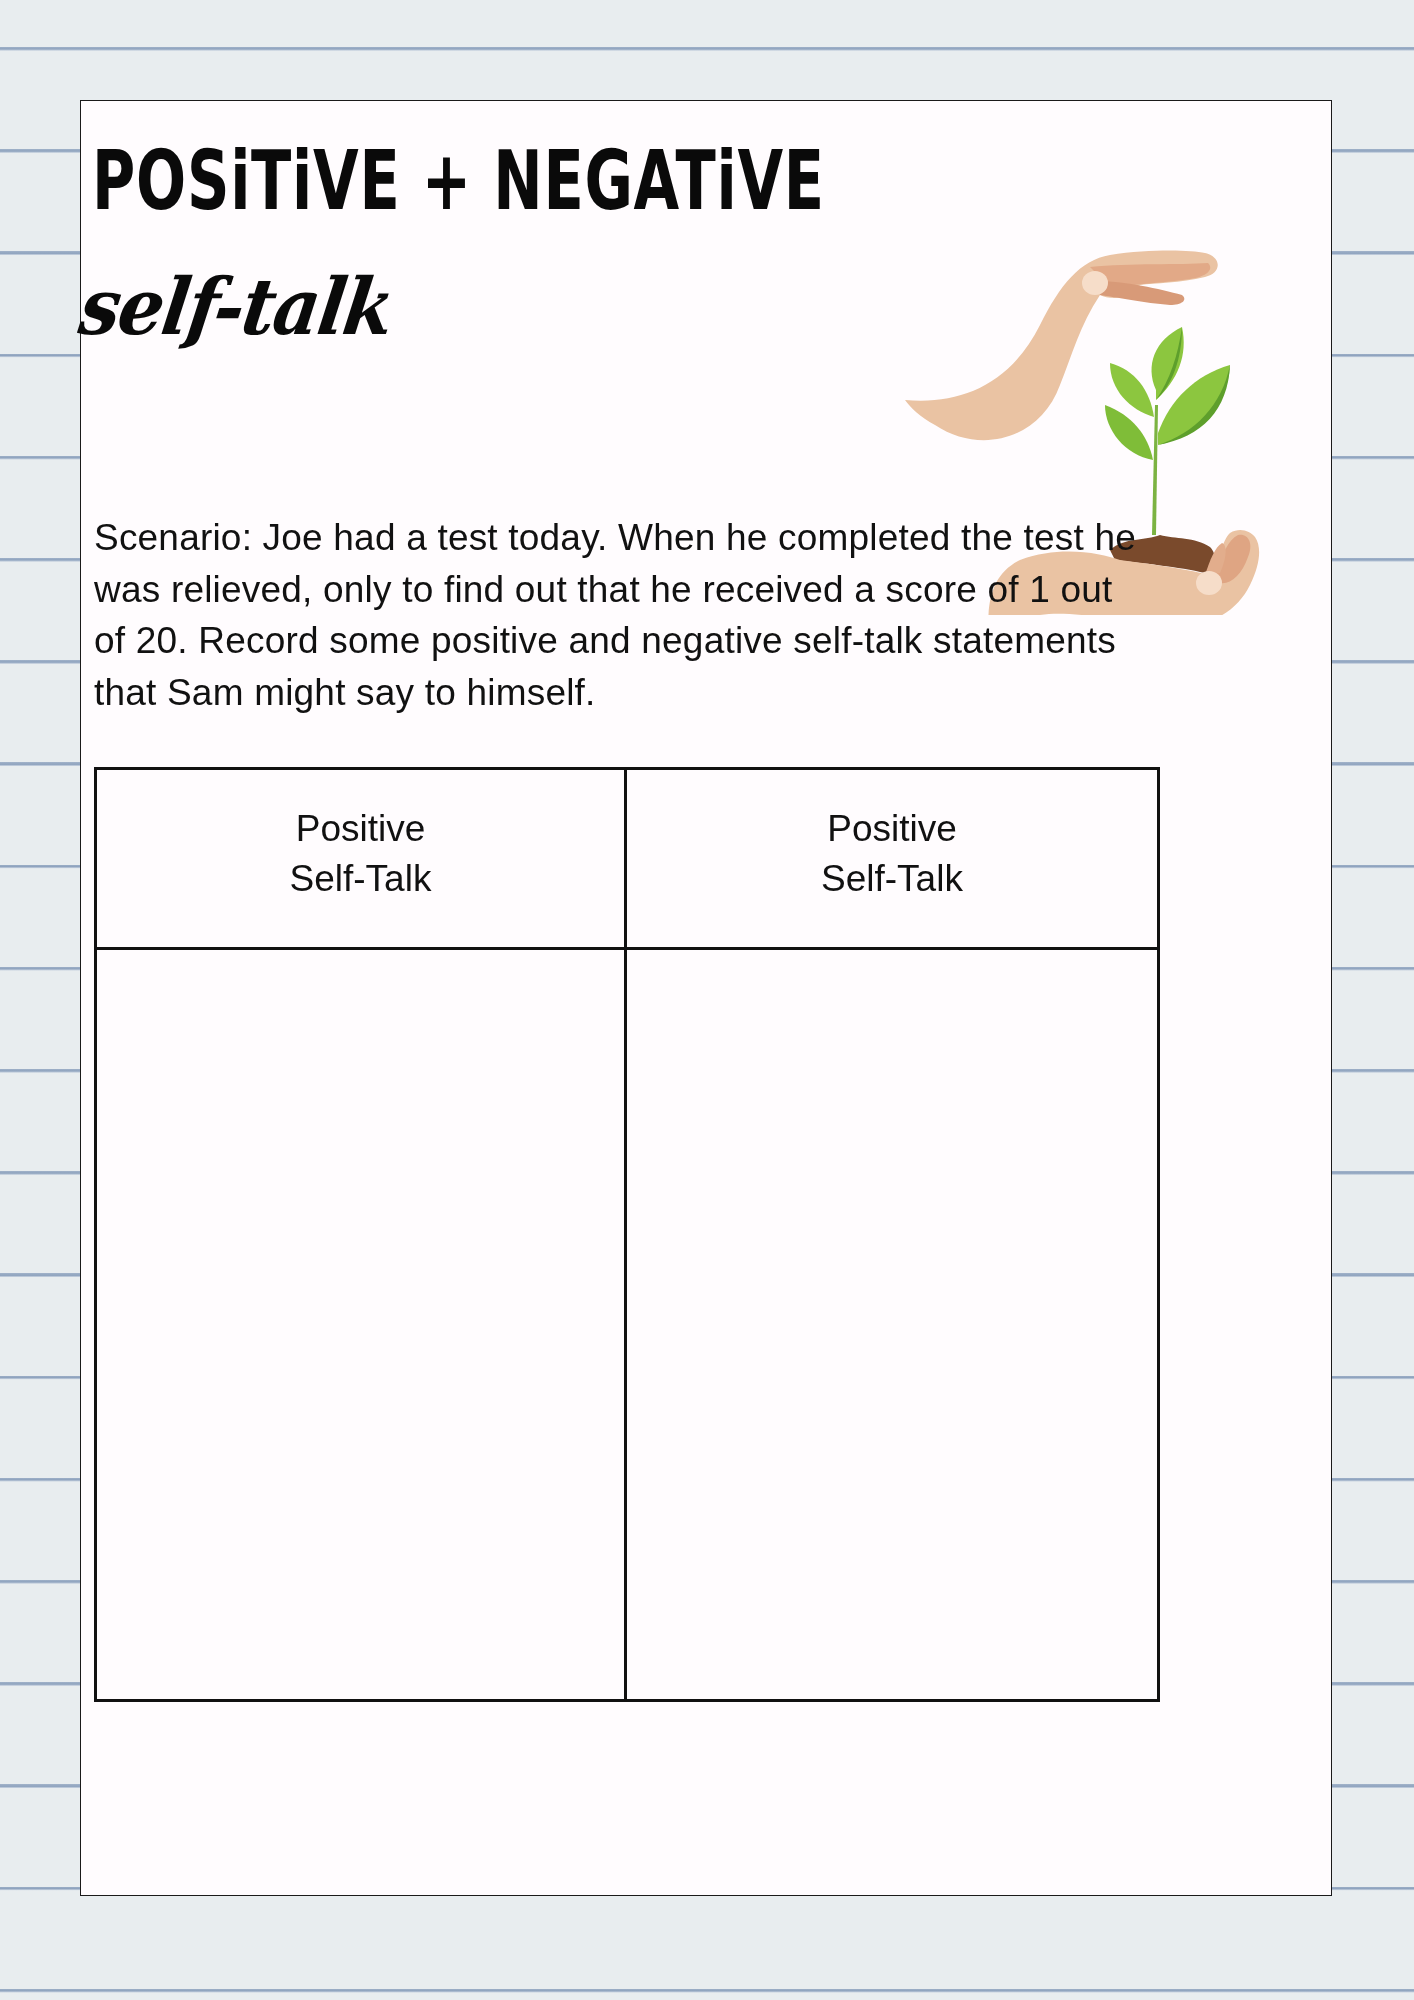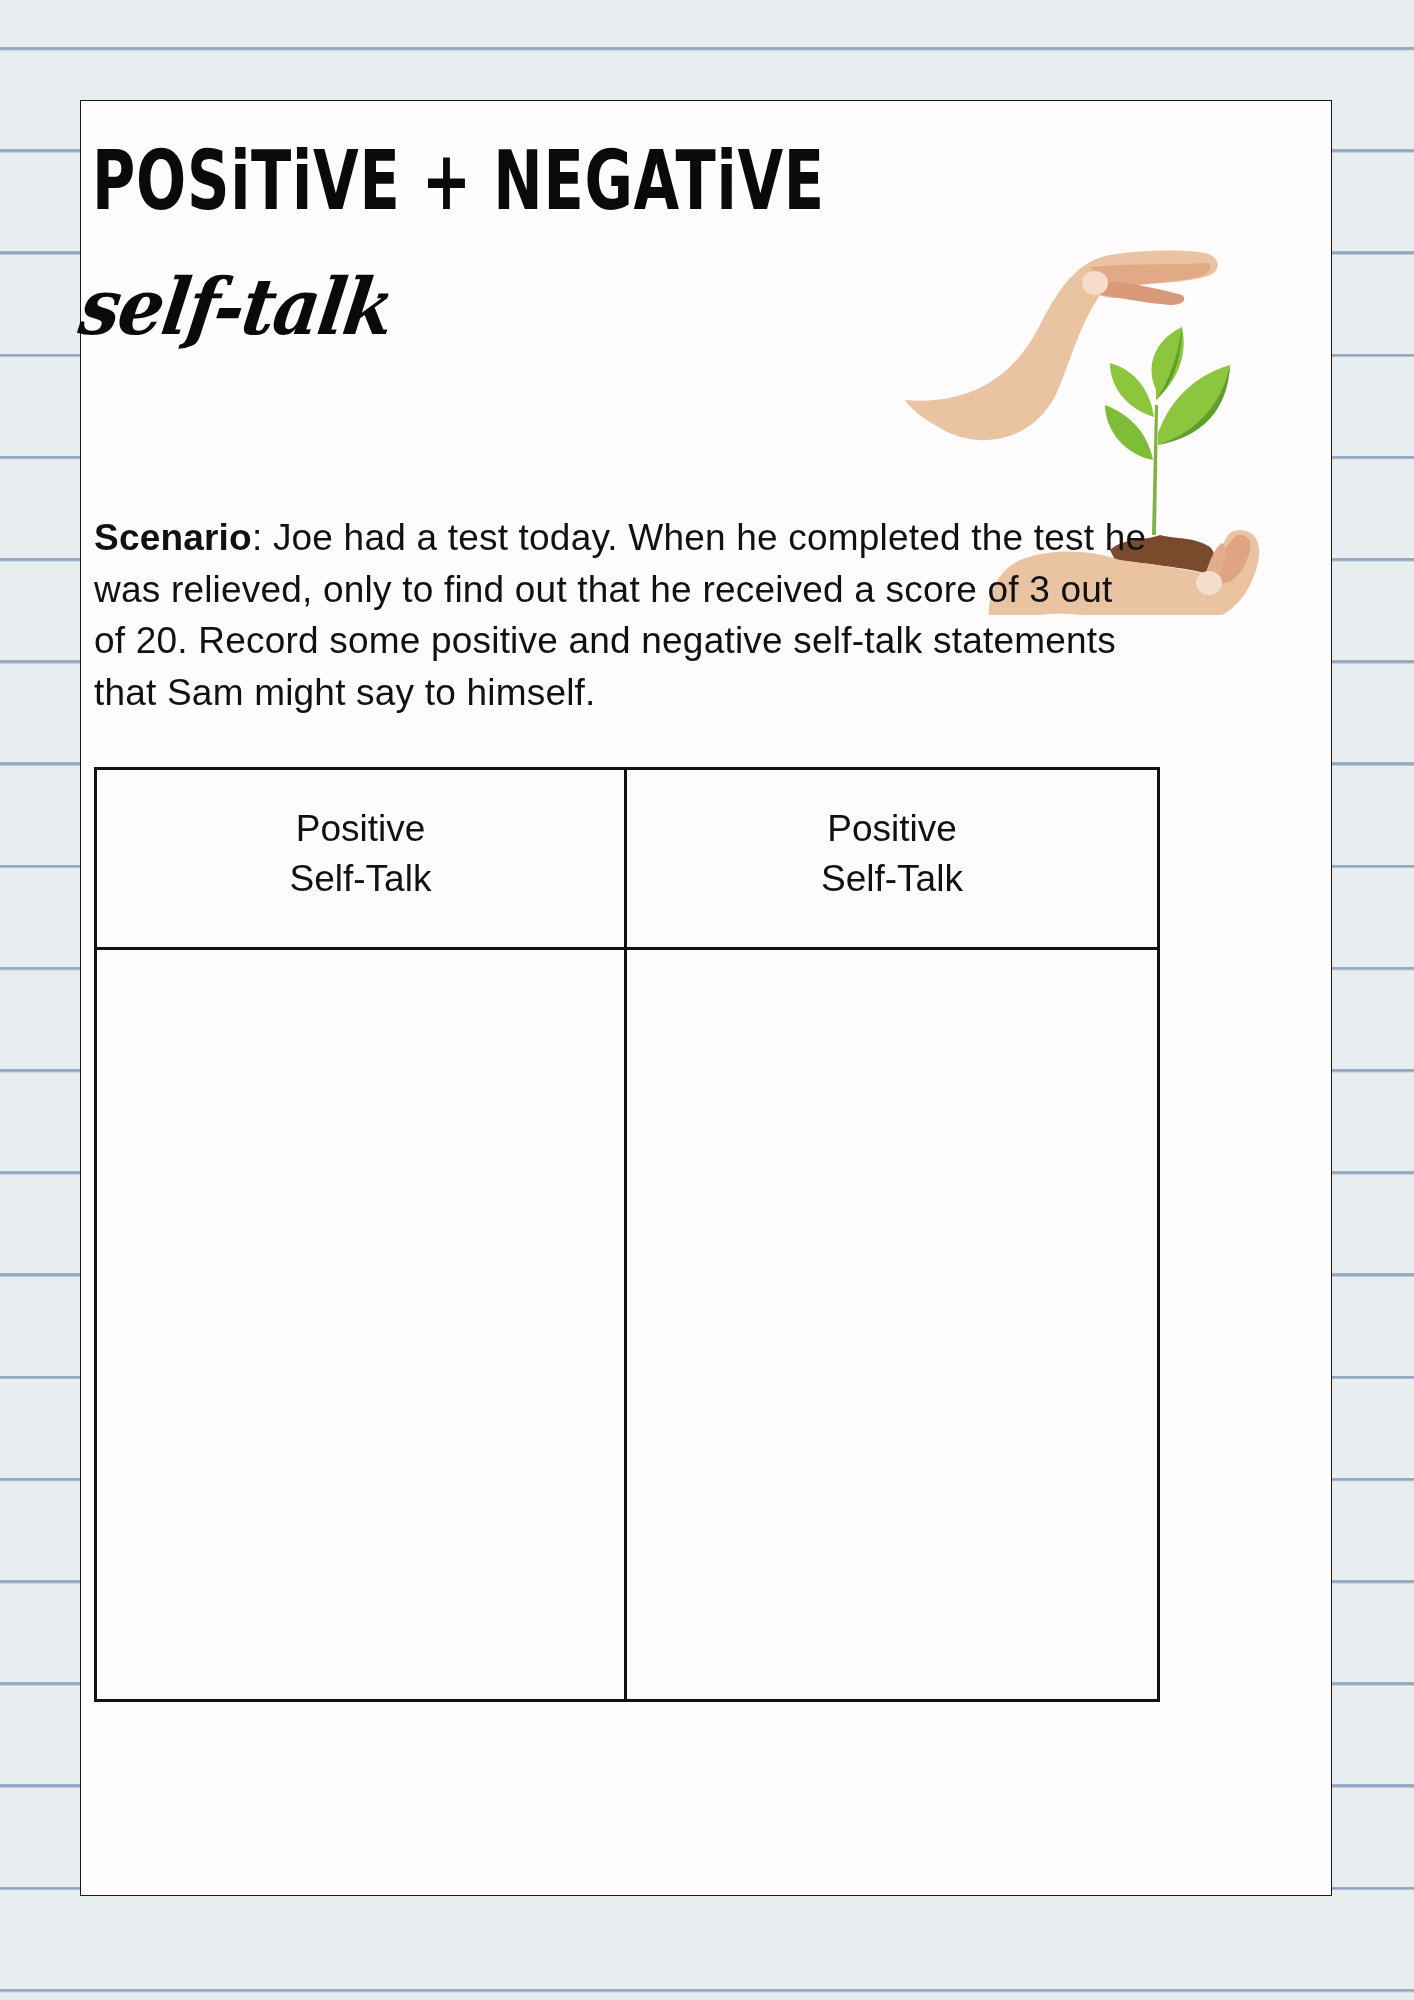--- a/index.html
+++ b/index.html
@@ -76,21 +76,21 @@
       left: 94px;
       top: 512px;
       width: 1060px;
       font-family: "Liberation Sans", sans-serif;
       font-size: 37px;
       line-height: 51.5px;
       color: #111;
       letter-spacing: 0.2px;
     }
     .scenario .label {
-      font-weight: bold;
+      font-weight: normal;
       text-align: right;
     }
     .table {
       position: absolute;
       left: 94px;
       top: 767px;
       width: 1066px;
       height: 935px;
       border: 3px solid #111;
       box-sizing: border-box;
@@ -149,21 +149,21 @@
   <path d="M 300 395 C 315 382, 335 386, 350 380 C 365 384, 385 382, 400 392 C 408 400, 405 412, 395 418 C 370 412, 330 408, 305 405 Z" fill="#7a4a2c"></path>
 
   <g>
     <path d="M 180 495 C 175 450, 180 420, 210 405 C 250 390, 290 398, 310 405 C 350 410, 380 415, 400 420 C 410 405, 412 385, 420 378 C 430 372, 440 376, 445 382 C 452 392, 450 410, 440 430 C 425 460, 395 475, 350 470 C 300 465, 260 455, 230 460 C 205 465, 190 480, 180 495 Z" fill="#eac3a3"></path>
     <path d="M 405 418 C 412 400, 418 385, 428 380 C 438 378, 444 388, 438 402 C 432 420, 420 430, 410 428 Z" fill="#dfa583"></path>
     <path d="M 395 420 C 400 405, 405 392, 412 388 C 418 390, 416 405, 410 418 Z" fill="#e2ad8c"></path>
     <ellipse cx="399" cy="428" rx="13" ry="12" fill="#f6ddc9"></ellipse>
   </g>
 </svg>
 
-<div class="scenario"><span class="label">Scenario</span><span>: </span><span>Joe had a test today. When he completed the test he was relieved, only to find out that he received a score of 3 out of 20. Record some positive and negative self-talk statements that Sam might say to himself.</span></div>
+<div class="scenario"><span class="label">Scenario</span><span>: </span><span>Joe had a test today. When he completed the test he was relieved, only to find out that he received a score of 1 out of 20. Record some positive and negative self-talk statements that Sam might say to himself.</span></div>
 
 <div class="table">
   <div class="cell head left">
     <div class="head-text">
       <span>Positive</span>
       <span>Self-Talk</span>
     </div>
   </div>
   <div class="cell head">
     <div class="head-text">

